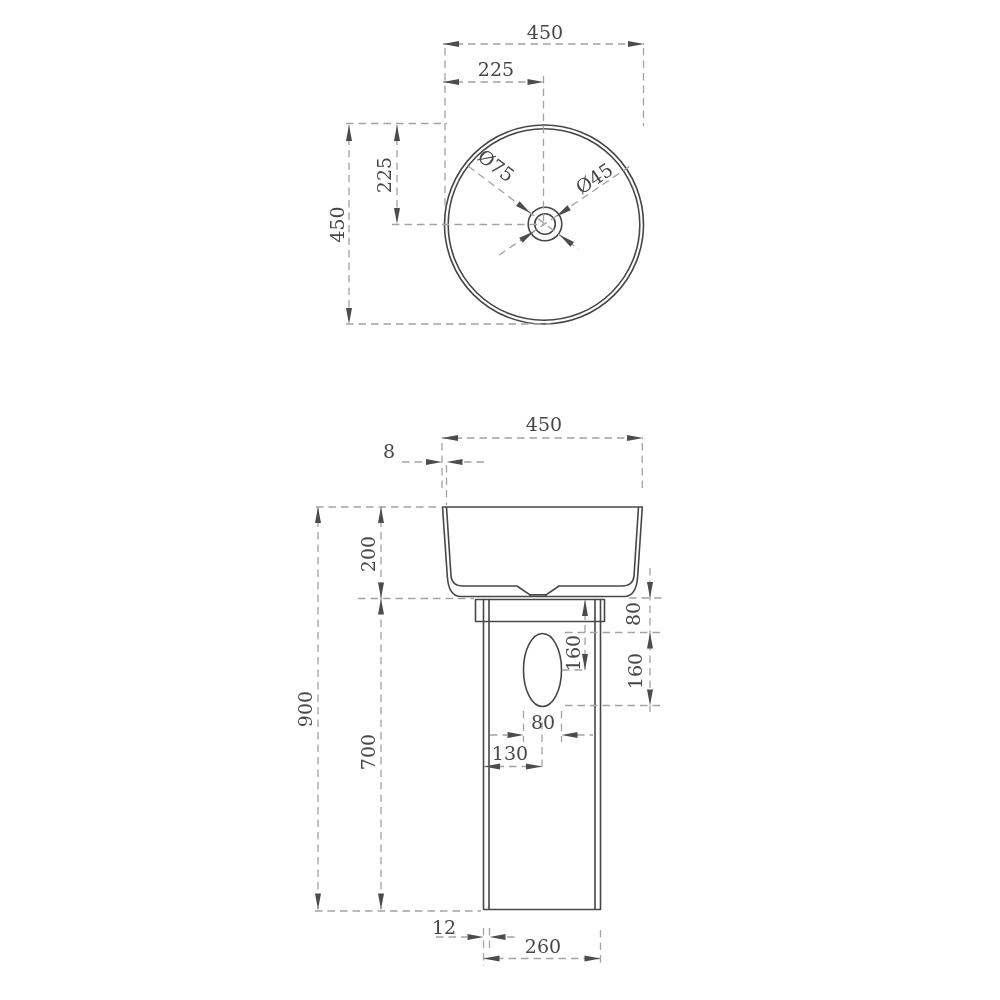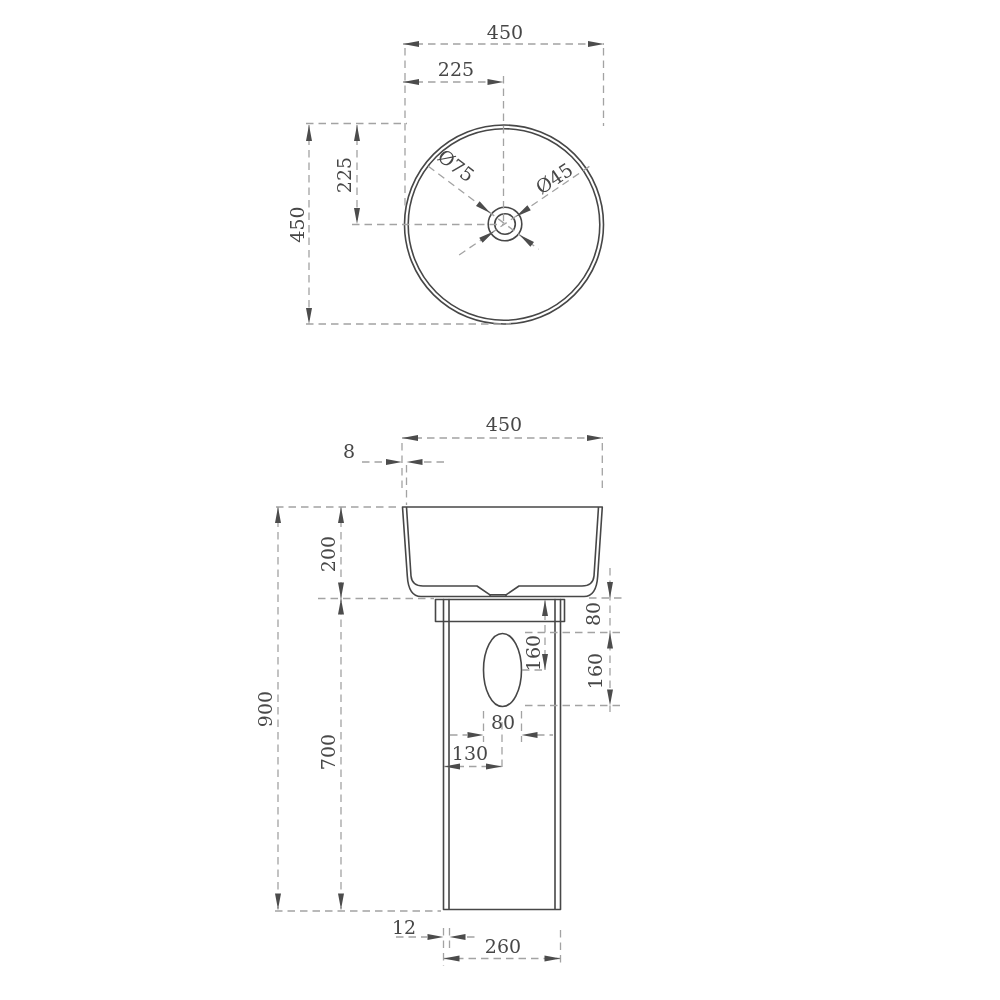--- a/index.html
+++ b/index.html
@@ -8,20 +8,21 @@
     background: #ffffff;
     width: 1000px;
     height: 1000px;
     overflow: hidden;
   }
   #stage {
     width: 810px;
     height: 1000px;
     position: relative;
     font-family: "DejaVu Serif", serif;
+    padding-left: 40px;
   }
   svg { display: block; }
   .obj {
     stroke: #474747;
     stroke-width: 1.6;
     fill: none;
     stroke-linejoin: round;
     stroke-linecap: round;
   }
   .dim {

